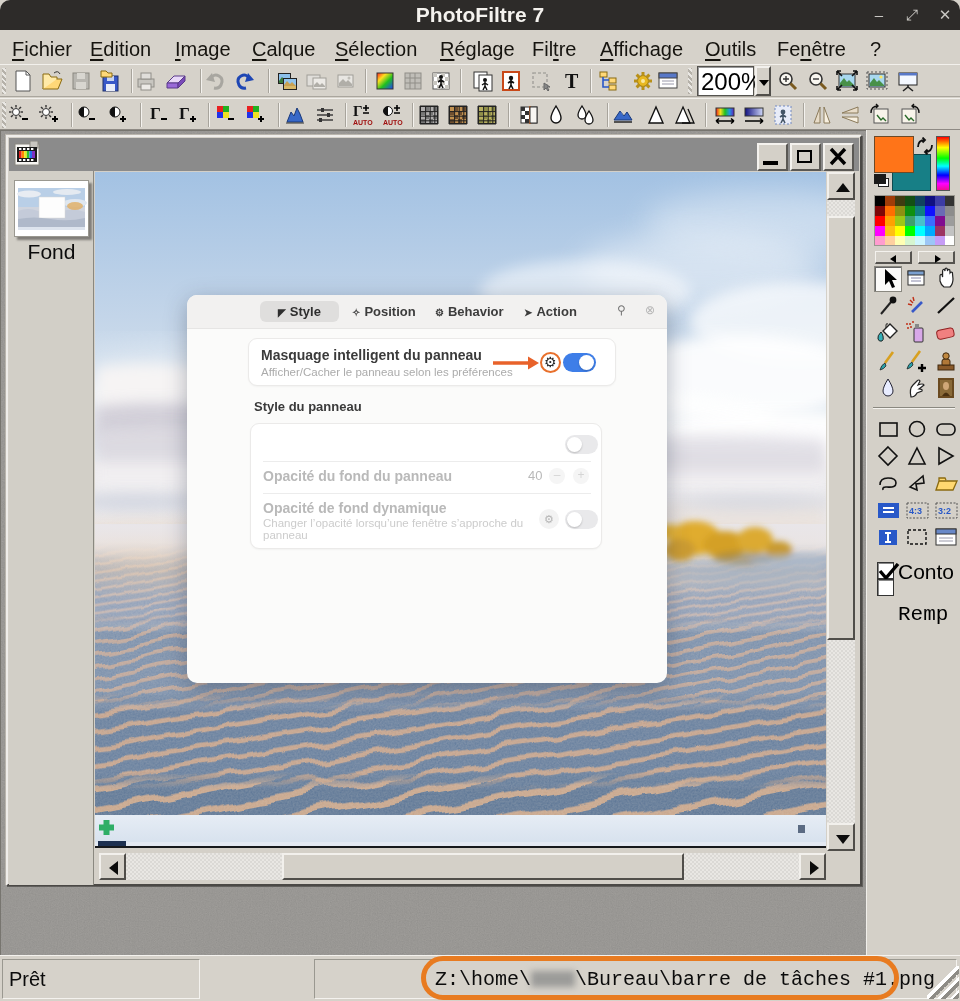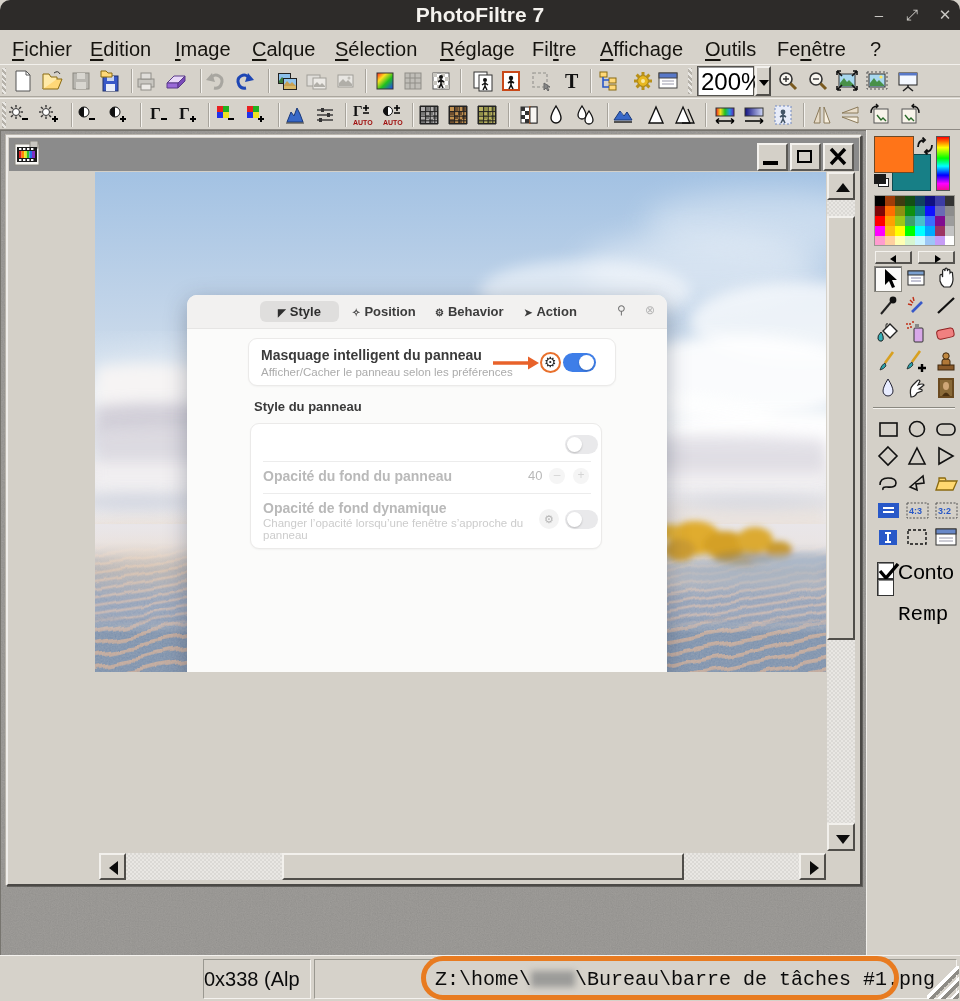--- a/index.html
+++ b/index.html
@@ -31,21 +31,21 @@
 #child{position:absolute;left:6px;top:135px;width:856px;height:751px;background:#d4d0c8;
  border-top:2px solid #efedea;border-left:2px solid #efedea;border-right:2px solid #4b4946;border-bottom:2px solid #4b4946;box-shadow:1px 1px 0 #39373493, -1px -1px 0 #b9b5ad;}
 #ctitle{position:absolute;left:1px;top:1px;width:850px;height:33px;background:#8b8b8b;}
 #ctitle .txt{position:absolute;left:34px;top:4px;font-size:20px;color:#d2d0cc;}
 .cbtn{position:absolute;top:5px;width:31px;height:28px;background:#d4d0c8;border-top:2px solid #f4f2ee;border-left:2px solid #f4f2ee;border-right:2px solid #5a5854;border-bottom:2px solid #5a5854;color:#0a0a0a;text-align:center;}
 
 #lstrip{position:absolute;left:1px;top:34px;width:85px;height:714px;background:#d2cfc7;border-right:1px solid #8a8880;}
 #thumb{position:absolute;left:5px;top:9px;width:75px;height:57px;background:#fff;border:1px solid #9a9890;box-shadow:3px 3px 2px rgba(60,58,55,.55);}
 #fondlbl{position:absolute;left:0;top:69px;width:85px;text-align:center;font-size:21px;color:#0c0c0c;}
 
-#canvas{position:absolute;left:87px;top:35px;width:731px;height:500px;overflow:hidden;background:#fca5a5;}
+#canvas{position:absolute;left:87px;top:35px;width:731px;height:676px;overflow:hidden;background:#fca5a5;}
 
 .sb{position:absolute;background:#d4d0c8;}
 .sbtn{position:absolute;background:#d4d0c8;border-top:2px solid #f2f0ec;border-left:2px solid #f2f0ec;border-right:2px solid #504e4a;border-bottom:2px solid #504e4a;}
 .hatch{background:repeating-conic-gradient(#e9e7e3 0 25%,#dbd9d5 0 50%) 0 0/4px 4px;}
 .thumbbar{background:#d4d0c8;border-top:2px solid #f2f0ec;border-left:2px solid #f2f0ec;border-right:2px solid #504e4a;border-bottom:2px solid #504e4a;}
 .arr{width:0;height:0;position:absolute;}
 
 #dlg{position:absolute;left:92px;top:123px;width:480px;height:388px;background:#fbfbfa;border-radius:10px;
  box-shadow:0 6px 22px rgba(40,50,70,.35);filter:blur(.7px);font-family:"Liberation Sans",sans-serif;}
 #dtabs{position:absolute;left:0;top:0;width:480px;height:34px;background:#f2f1f0;border-radius:10px 10px 0 0;border-bottom:1px solid #e6e5e4;}
@@ -743,20 +743,35 @@
 </svg>
       <div class="cbtn" style="left:748px;">
           <div style="position:absolute;left:4px;bottom:4px;width:15px;height:4px;background:#000;"></div>
         </div>
       <div class="cbtn" style="left:781px;">
           <div style="position:absolute;left:5px;top:5px;width:15px;height:13px;border:2px solid #000;"></div>
         </div>
       <div class="cbtn" style="left:814px;"><svg width="27" height="24">
             <path d="M6,4 L20,19 M20,4 L6,19" stroke="#000" stroke-width="3.4"></path>
           </svg></div>
+    </div>
+    <div id="lstrip">
+      <div id="thumb"><svg width="73" height="55">
+<rect x="3" y="7" width="67" height="42" fill="#b9cfe7"></rect>
+<rect x="3" y="26" width="67" height="23" fill="#cfd4de"></rect>
+<path d="M3,30 q10,-4 20,0 q12,4 24,0 q12,-3 23,1 l0,18 l-67,0 Z" fill="#c4cbd9"></path>
+<ellipse cx="14" cy="13" rx="12" ry="3.5" fill="#e8ecf2"></ellipse>
+<ellipse cx="52" cy="11" rx="14" ry="3" fill="#e4eaf1"></ellipse>
+<ellipse cx="60" cy="22" rx="12" ry="4" fill="#dfe7f0"></ellipse>
+<rect x="24" y="16" width="26" height="21" fill="#fdfdfd" stroke="#d8d8d8" stroke-width=".5"></rect>
+<ellipse cx="60" cy="25" rx="8" ry="4" fill="#e0b06a" opacity=".85"></ellipse>
+<path d="M3,38 q16,-3 32,0 q18,3 35,-1 l0,12 l-67,0 Z" fill="#aab4c6" opacity=".8"></path>
+<rect x="3" y="46" width="67" height="3" fill="#dde4ee"></rect>
+</svg></div>
+      <div id="fondlbl">Fond</div>
     </div>
     <div id="canvas">
       <svg width="731" height="676" style="position:absolute;left:0;top:0">
         <defs>
           <linearGradient id="sky" x1="0" y1="0" x2="0" y2="1">
             <stop offset="0" stop-color="#a3c2e3"></stop>
             <stop offset="0.45" stop-color="#c3d5e9"></stop>
             <stop offset="0.8" stop-color="#dde6ee"></stop>
             <stop offset="1" stop-color="#eceff2"></stop>
           </linearGradient>
@@ -973,20 +988,20 @@
       <div class="hatch" style="position:absolute;left:29px;top:1px;width:156px;height:27px;"></div>
       <div class="thumbbar" style="position:absolute;left:185px;top:1px;width:402px;height:27px;"></div>
       <div class="hatch" style="position:absolute;left:587px;top:1px;width:115px;height:27px;"></div>
       <div class="sbtn" style="left:702px;top:1px;width:27px;height:27px;">
           <div class="arr" style="left:9px;top:6px;border-top:7px solid transparent;border-bottom:7px solid transparent;border-left:9px solid #0b0b0b;"></div>
         </div>
     </div>
   </div>
 
   <div id="status">
-    <div class="spanel" style="left:203px;width:108px;"><span style="margin-left:-6px;">0x338 (Alp</span></div>
+    <div class="spanel" style="left:2px;width:198px;">Prêt</div>
     <div class="spanel" style="left:314px;width:643px;">
         <span style="position:absolute;left:120px;top:8px;font-family:Liberation Mono, monospace;">Z:\home\<span style="display:inline-block;width:44px;height:16px;background:#9b9b99;filter:blur(3px);vertical-align:-2px;"></span>\Bureau\barre de tâches #1.png</span>
       </div>
   </div>
   <div id="annot"></div>
   <div id="grip"></div>
 </div>
 
 </body></html>

